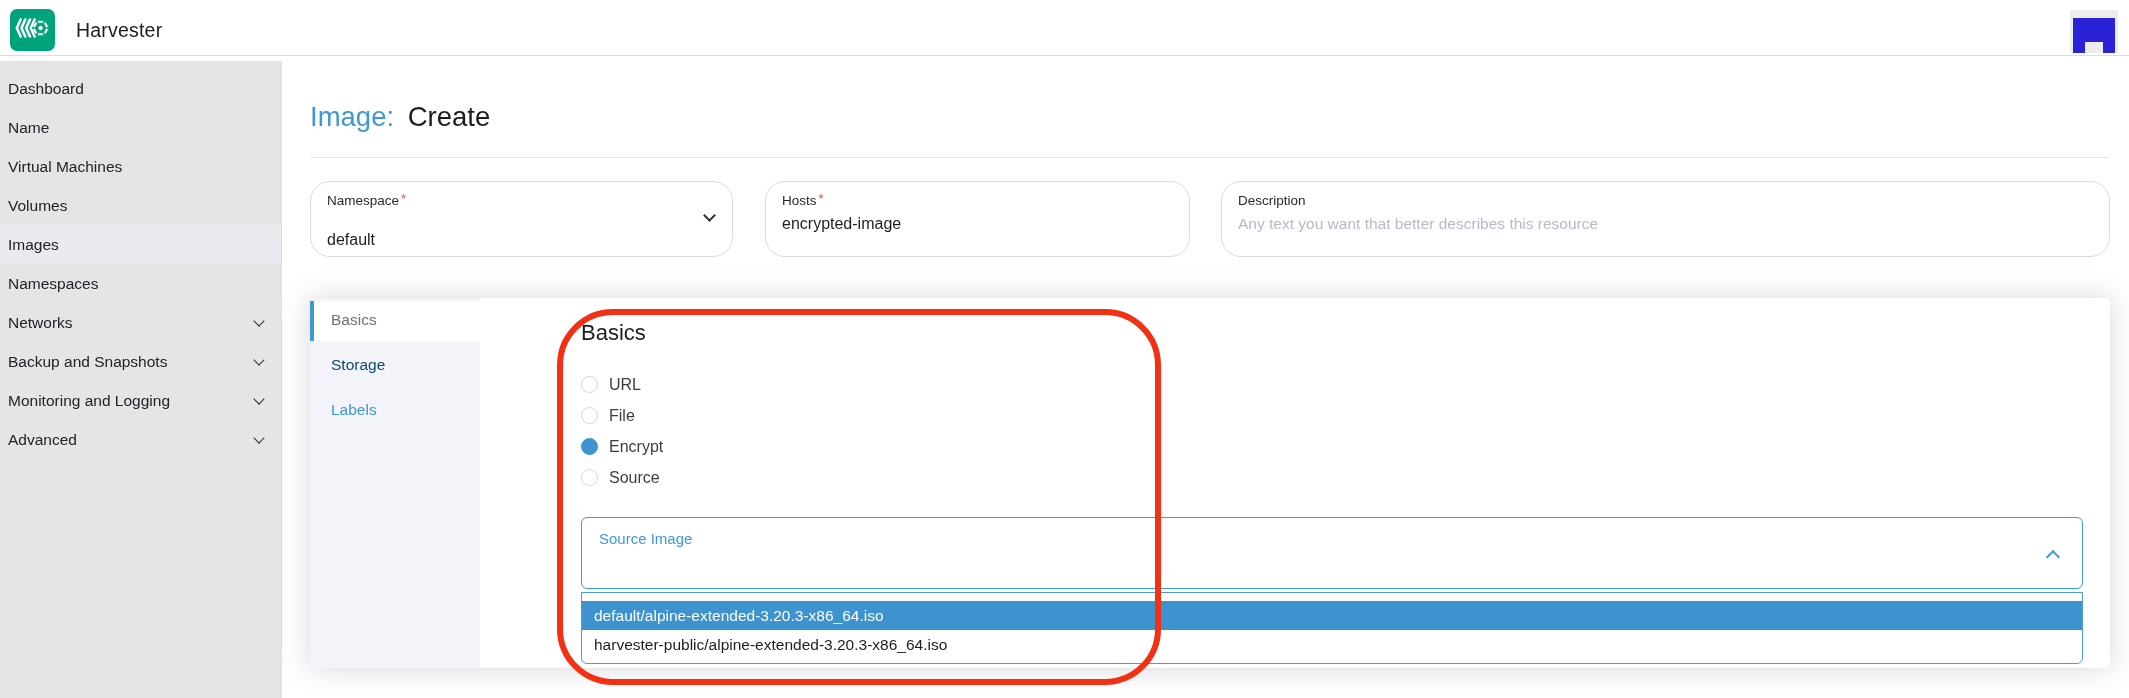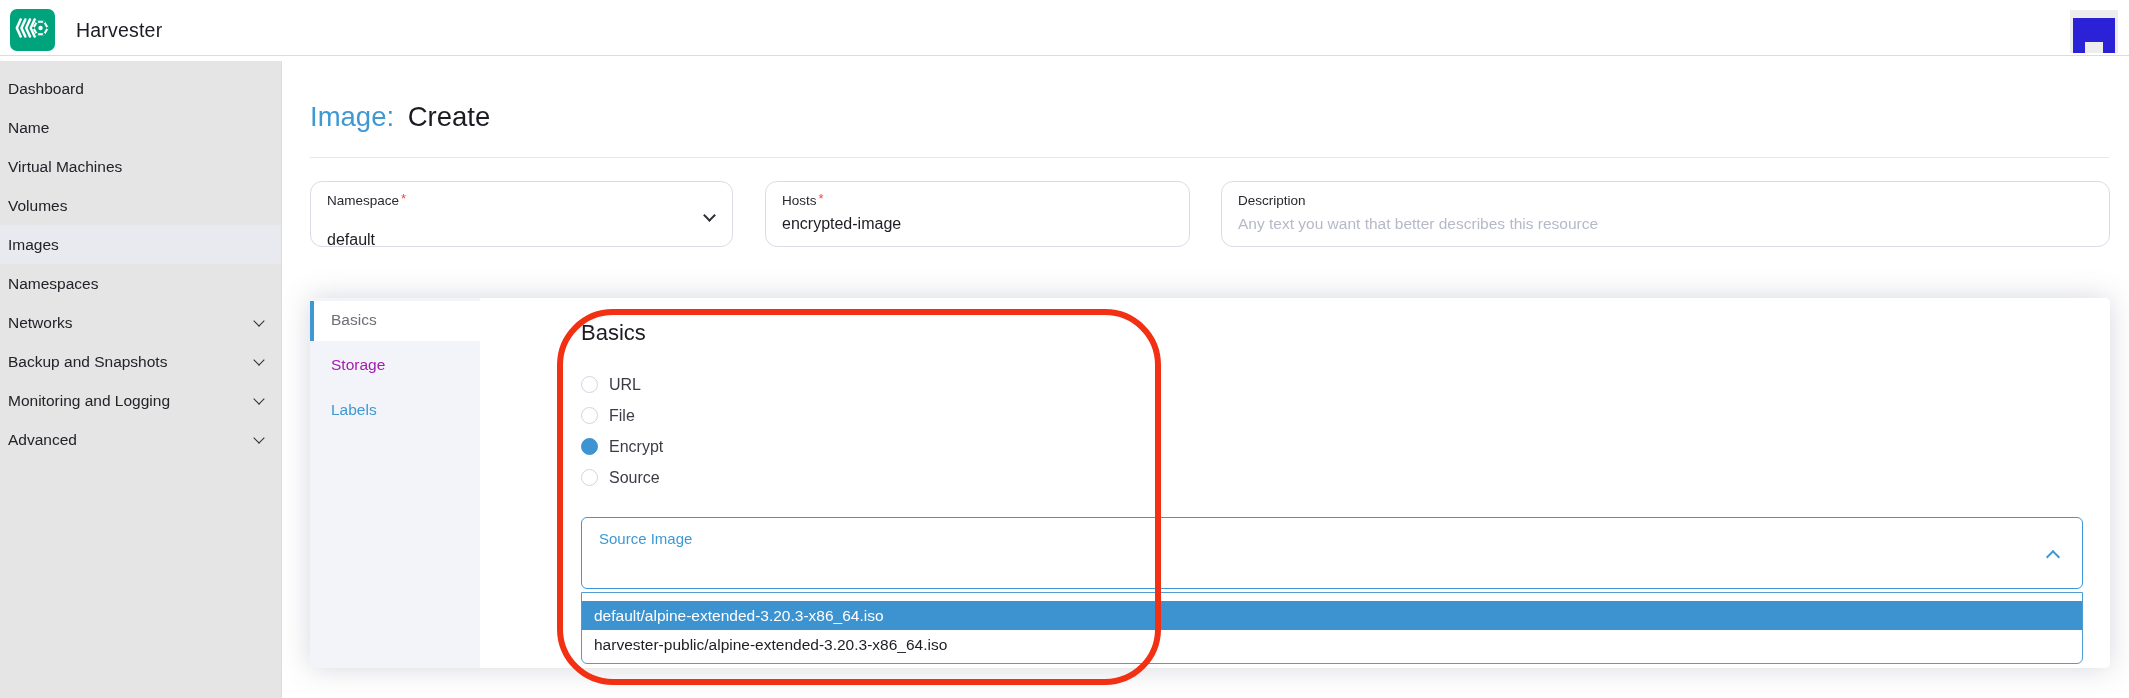--- a/index.html
+++ b/index.html
@@ -32,43 +32,43 @@
   .side-item .chev { width:8px; height:8px; border-width:1.8px; border-color:#2e2e36;
     position:absolute; right:18px; top:14px; }
 
   
   .page-title { position:absolute; left:310px; top:101px; font-size:27.5px; }
   .title-prefix { color:#3d98d3; }
   .title-action { color:#1b1b22; margin-left:6px; }
   .title-divider { position:absolute; left:310px; top:157px; width:1799px; height:1px; background:#e6e8f0; }
 
   
-  .fbox { position:absolute; top:181px; height:66px; background:#fff;
-    border:1px solid #d9dce6; border-radius:12px; padding:11px 16px; }
+  .fbox { position:absolute; top:181px; height:76px; background:#fff;
+    border:1px solid #d9dce6; border-radius:20px; padding:11px 16px; }
   .fbox-ns   { left:310px;  width:423px; cursor:pointer; }
   .fbox-name { left:765px;  width:425px; }
   .fbox-desc { left:1221px; width:889px; }
   .flabel { font-size:13.5px; color:#28282f; display:block; }
   .req { color:#fb4343; font-size:13px; margin-left:2px; position:relative; top:-2px; }
   .fvalue { font-size:16px; color:#1d1d24; margin-top:23px; }
   .fbox input { border:none; outline:none; background:transparent; width:100%;
     font-family:"Liberation Sans", sans-serif; font-size:16px; color:#1d1d24; margin-top:7px; padding:0; }
   .fbox-desc input { font-size:15.5px; }
   .fbox-desc input::placeholder { color:#b6b9c8; opacity:1; }
   .fbox-ns .chev { position:absolute; right:18px; top:29px; width:9px; height:9px; }
 
   
   .card { position:absolute; left:310px; top:298px; width:1800px; height:370px;
     background:#fff; border-radius:5px; box-shadow:0 0 28px rgba(90,95,120,.25); }
   .tab-col { position:absolute; left:0; top:0; width:170px; height:370px;
     background:#f3f4f9; border-radius:5px 0 0 5px; }
   .tab { position:absolute; left:0; width:170px; font-size:15.5px; cursor:pointer; }
   .tab-basics { top:3px; height:40px; line-height:38px; background:#fff;
     border-left:4px solid #3d98d3; padding-left:17px; color:#6e6e79; width:171px; }
-  .tab-storage { top:50px; height:34px; line-height:34px; padding-left:21px; color:#a21caf; }
+  .tab-storage { top:50px; height:34px; line-height:34px; padding-left:21px; color:#0c4a6e; }
   .tab-labels  { top:95px; height:34px; line-height:34px; padding-left:21px; color:#3d98d3; }
 
   .section-heading { position:absolute; left:271px; top:22px; font-size:22px; color:#1c1c22; font-weight:400; }
   .radio-group { position:absolute; left:271px; top:71px; }
   .radio-row { display:flex; align-items:center; height:31px; cursor:pointer; }
   .radio-circle { width:17px; height:17px; border-radius:50%;
     border:1px solid #d2d4e2; background:#fff; margin-right:11px; flex:none; }
   .radio-row.checked .radio-circle { background:#3d94d0; border-color:#3d94d0; }
   .radio-label { font-size:16px; color:#3c3c46; }
 

